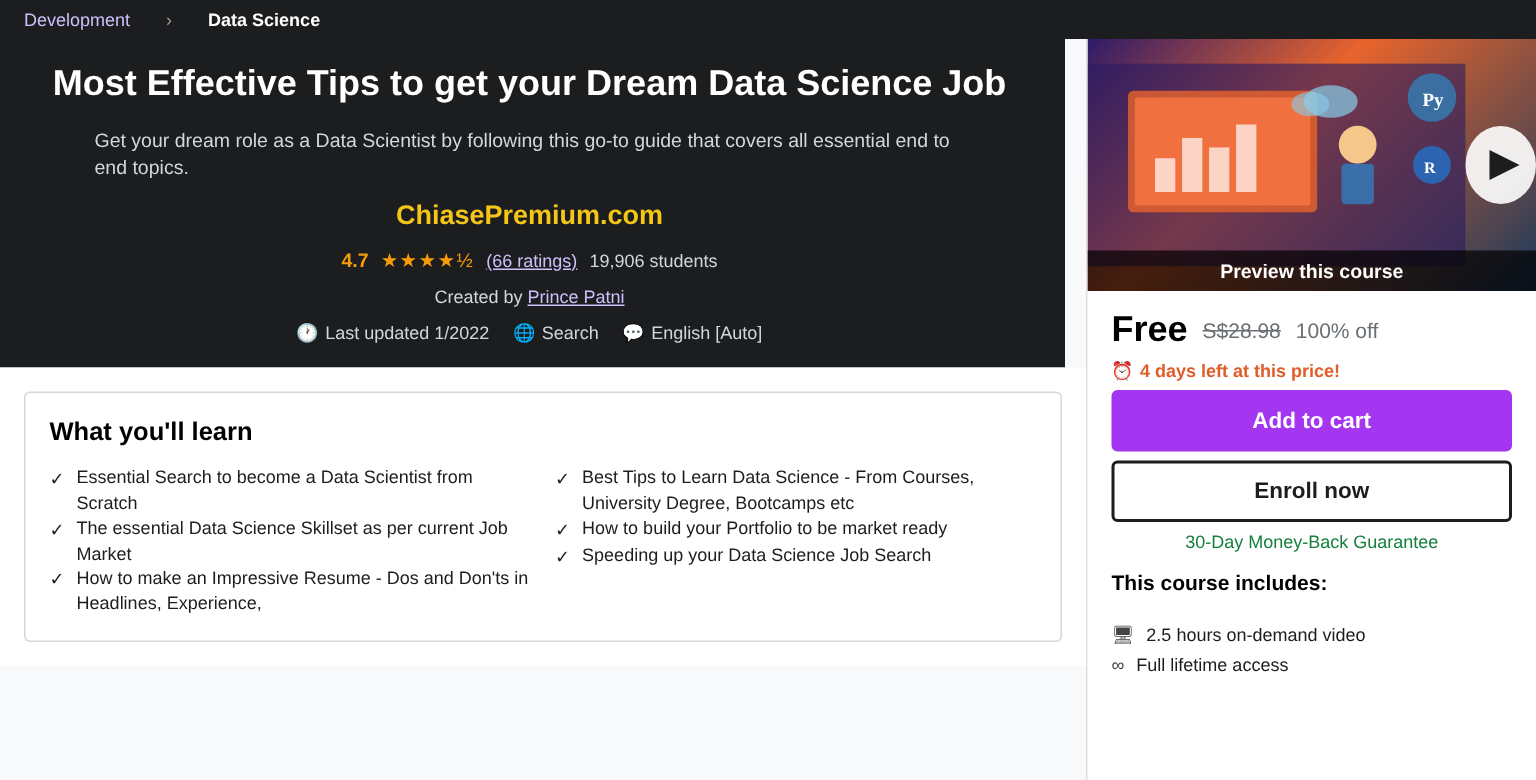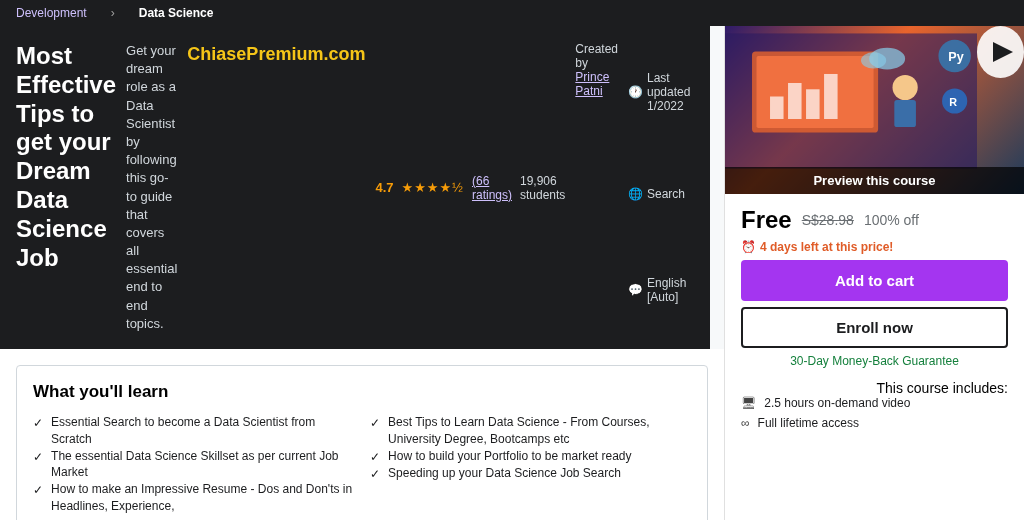--- a/index.html
+++ b/index.html
@@ -5,21 +5,21 @@
     * { box-sizing: border-box; margin: 0; padding: 0; }
     body { font-family: 'Segoe UI', Arial, sans-serif; background: #f7f9fa; width: 1024px; height: 520px; overflow: hidden; display: flex; flex-direction: column; }
 
     .top-bar { background: #1c1d1f; color: #fff; padding: 6px 16px; font-size: 12px; display: flex; align-items: center; gap: 24px; }
     .top-bar a { color: #cec0fc; text-decoration: none; }
     .top-bar .separator { color: #9e9e9e; }
 
     .main-layout { display: flex; flex: 1; overflow: hidden; }
 
     
-    .left-panel { background: #1c1d1f; color: #fff; flex: 1; padding: 16px 20px 16px 16px; display: flex; gap: 10px; max-width: 710px; }
+    .left-panel { background: #1c1d1f; color: #fff; flex: 1; padding: 16px 20px 16px 16px; display: flex; flex-direction: column; gap: 10px; max-width: 710px; align-items: center; }
 
     .course-title { font-size: 24px; font-weight: 700; line-height: 1.2; margin-bottom: 4px; }
     .course-subtitle { font-size: 13px; color: #d1d7dc; line-height: 1.4; max-width: 580px; }
     .watermark { color: #f5c518; font-size: 18px; font-weight: 700; margin: 2px 0; }
 
     .rating-row { display: flex; align-items: center; gap: 8px; font-size: 13px; }
     .rating-num { color: #f69c08; font-weight: 700; }
     .stars { color: #f69c08; font-size: 13px; letter-spacing: 1px; }
     .ratings-link { color: #cec0fc; text-decoration: underline; font-size: 12px; }
     .students { font-size: 12px; color: #d1d7dc; }
@@ -35,39 +35,39 @@
     .learn-box { border: 1px solid #d1d7dc; border-radius: 4px; padding: 16px; }
     .learn-box h2 { font-size: 17px; font-weight: 700; margin-bottom: 12px; }
     .learn-grid { display: grid; grid-template-columns: 1fr 1fr; gap: 6px 16px; }
     .learn-item { display: flex; align-items: flex-start; gap: 8px; font-size: 12px; color: #1c1d1f; line-height: 1.4; }
     .check { color: #1c1d1f; font-size: 12px; flex-shrink: 0; margin-top: 1px; }
 
     
     .right-panel { width: 300px; background: #fff; display: flex; flex-direction: column; border-left: 1px solid #e0e0e0; }
 
     .preview-box { position: relative; background: #000; height: 168px; cursor: pointer; overflow: hidden; }
-    .preview-bg { width: 100%; height: 100%; background: linear-gradient(135deg, #2d1b69 0%, #e8642c 40%, #1a3a5c 100%); display: flex; align-items: flex-start; justify-content: center; }
+    .preview-bg { width: 100%; height: 100%; background: linear-gradient(135deg, #2d1b69 0%, #e8642c 40%, #1a3a5c 100%); display: flex; align-items: center; justify-content: center; font-family: Liberation Serif, serif; }
     .play-btn { width: 52px; height: 52px; background: rgba(255,255,255,0.9); border-radius: 50%; display: flex; align-items: center; justify-content: center; }
     .play-triangle { width: 0; height: 0; border-style: solid; border-width: 10px 0 10px 20px; border-color: transparent transparent transparent #1c1d1f; margin-left: 4px; }
     .preview-label { position: absolute; bottom: 0; left: 0; right: 0; background: rgba(0,0,0,0.7); color: #fff; text-align: center; font-size: 13px; font-weight: 600; padding: 6px; cursor: pointer; }
 
     .pricing-area { padding: 12px 16px; display: flex; flex-direction: column; gap: 6px; }
     .price-row { display: flex; align-items: center; gap: 10px; }
     .price-free { font-size: 24px; font-weight: 700; }
     .price-original { font-size: 14px; color: #6a6f73; text-decoration: line-through; }
     .price-discount { font-size: 14px; color: #6a6f73; }
     .timer-row { color: #e05c28; font-size: 12px; font-weight: 600; display: flex; align-items: center; gap: 4px; }
 
     .btn-add-cart { background: #a435f0; color: #fff; border: none; border-radius: 4px; padding: 12px 16px; font-size: 15px; font-weight: 700; cursor: pointer; text-align: center; width: 100%; }
     .btn-enroll { background: #fff; color: #1c1d1f; border: 2px solid #1c1d1f; border-radius: 4px; padding: 10px 16px; font-size: 15px; font-weight: 700; cursor: pointer; text-align: center; width: 100%; }
 
     .guarantee { font-size: 12px; color: #15803d; text-align: center; }
 
     .includes-section { padding: 0 16px 12px; }
-    .includes-title { font-size: 14px; font-weight: 400; margin-bottom: 0; text-align: right; }
+    .includes-title { font-size: 14px; font-weight: 700; margin-bottom: 20px; }
     .includes-item { display: flex; align-items: center; gap: 8px; font-size: 12px; color: #1c1d1f; margin-bottom: 6px; }
 
     
     .icon-video { color: #444; }
     .icon-infinity { color: #444; }
     .icon-clock { color: #888; }
     .icon-globe { color: #888; }
     .icon-cc { color: #888; }
   </style>
 </head>

